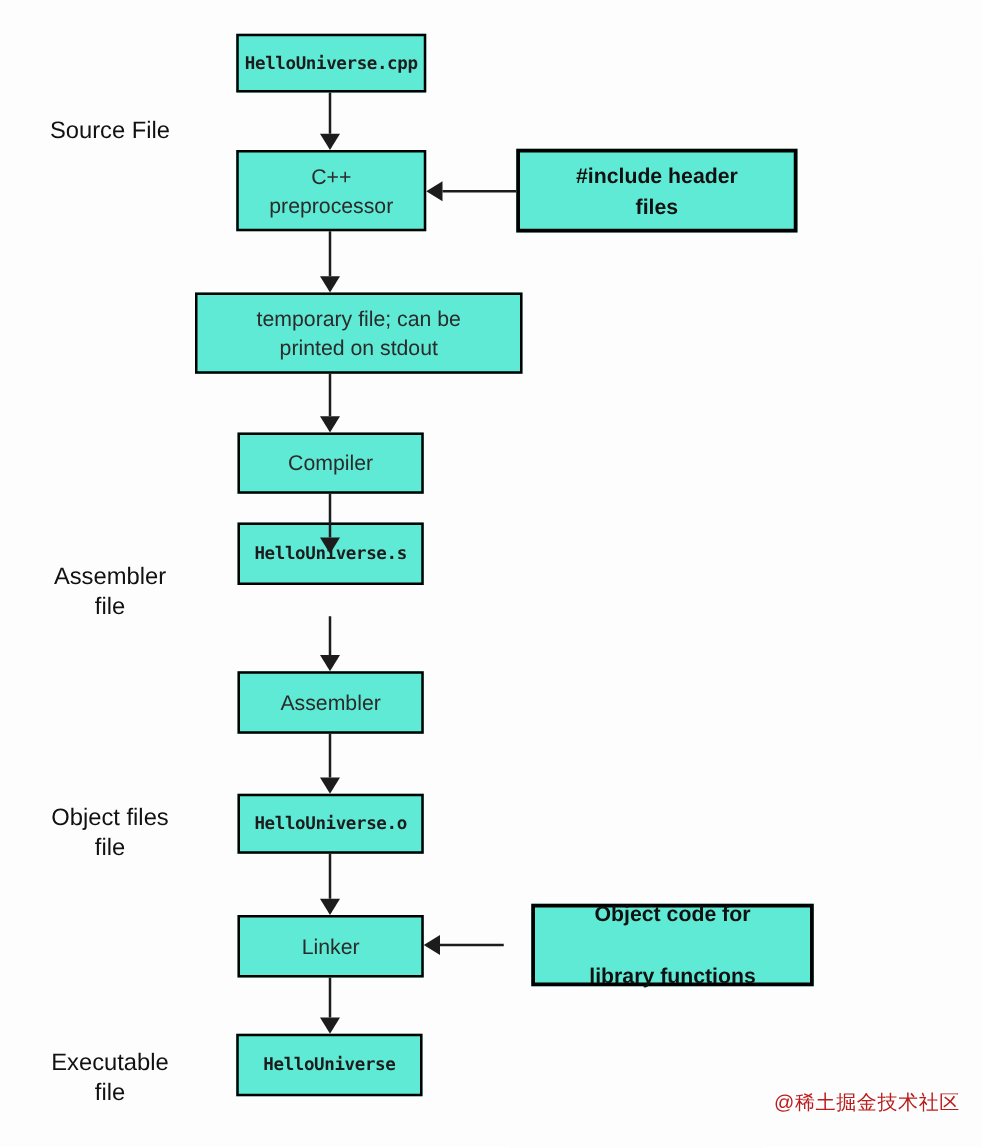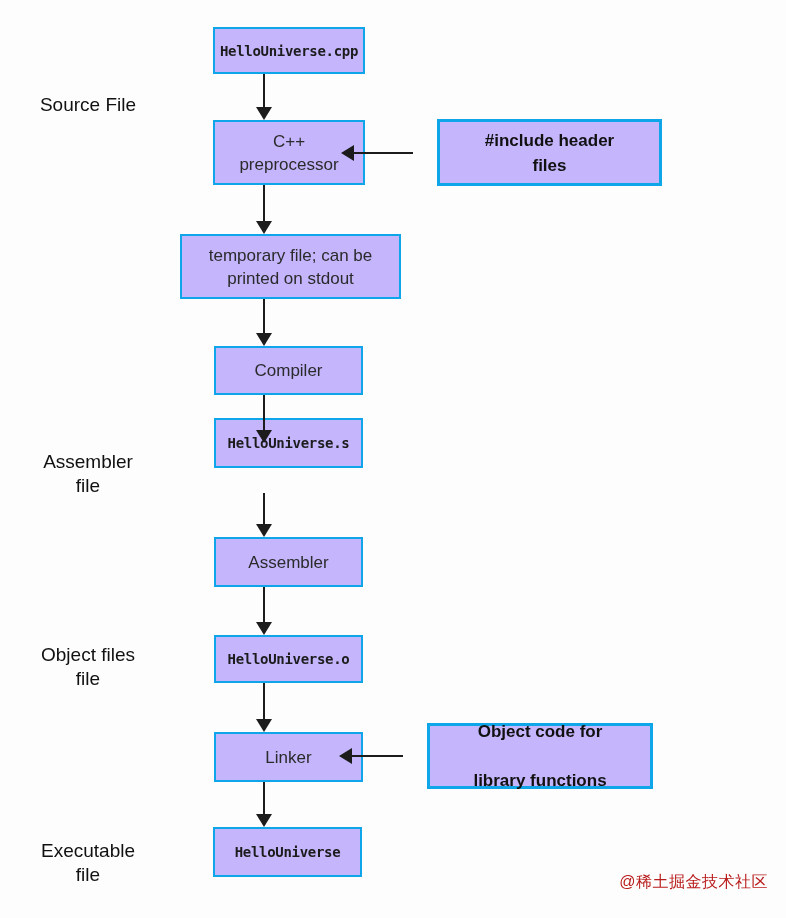--- a/index.html
+++ b/index.html
@@ -9,28 +9,27 @@
     width: 786px;
     height: 918px;
     background: #fdfdfd;
     font-family: "Liberation Sans", sans-serif;
     color: #1c1c1c;
     overflow: hidden;
   }
   
   .box {
     position: absolute;
-    background: #c4b5fd;
-    border: 2px solid #0ea5e9;
+    background: #5eead4;
+    border: 2px solid #000000;
     display: flex;
     flex-direction: column;
     align-items: center;
     justify-content: center;
     text-align: center;
-    margin-left: 24px;
   }
   .box span { display: block; }
   .box.mono span {
     font-family: "DejaVu Sans Mono", "Liberation Mono", monospace;
     font-weight: bold;
     font-size: 14px;
     letter-spacing: -0.3px;
   }
   .box.sans span {
     font-family: "Liberation Sans", sans-serif;
@@ -125,21 +124,21 @@
   <div class="box sans" style="left:189px;top:120px;width:152px;height:65px;">
     <span>C++</span>
     <span>preprocessor</span>
   </div>
 
   <div class="box side" style="left:413px;top:119px;width:225px;height:67px;">
     <span>#include header</span>
     <span>files</span>
   </div>
 
-  <div class="box sans" style="left:156px;top:234px;width:221px;height:65px;">
+  <div class="box sans" style="left:156px;top:234px;width:262px;height:65px;">
     <span>temporary file; can be</span>
     <span>printed on stdout</span>
   </div>
 
   <div class="box sans" style="left:190px;top:346px;width:149px;height:49px;">
     <span>Compiler</span>
   </div>
 
   <div class="box mono" style="left:190px;top:418px;width:149px;height:50px;">
     <span>HelloUniverse.s</span>
@@ -150,21 +149,21 @@
   </div>
 
   <div class="box mono" style="left:190px;top:635px;width:149px;height:48px;">
     <span>HelloUniverse.o</span>
   </div>
 
   <div class="box sans" style="left:190px;top:732px;width:149px;height:50px;justify-content:center;">
     <span>Linker</span>
   </div>
 
-  <div class="box side" style="left:403px;top:723px;width:226px;height:66px;gap:24px;">
+  <div class="box side" style="left:425px;top:723px;width:226px;height:66px;gap:24px;">
     <span>Object code for</span>
     <span>library functions</span>
   </div>
 
   <div class="box mono" style="left:189px;top:827px;width:149px;height:50px;">
     <span>HelloUniverse</span>
   </div>
 
   <div class="varrow" style="left:250px;top:74px;height:46px;">
       <div class="shaft"></div>

